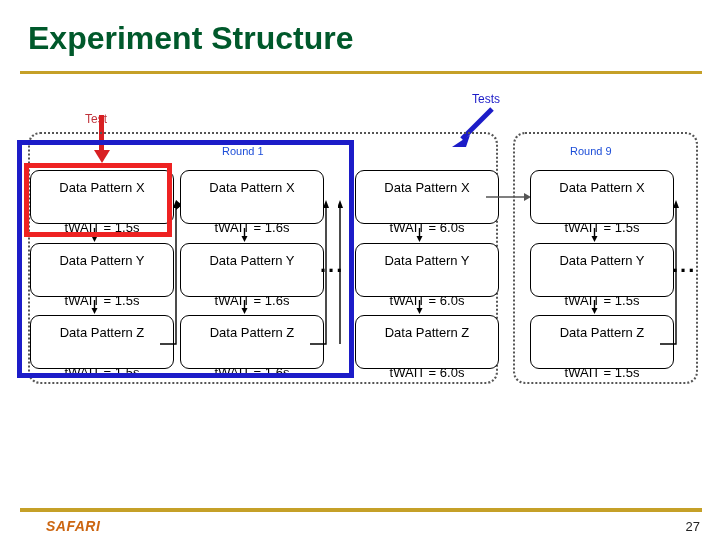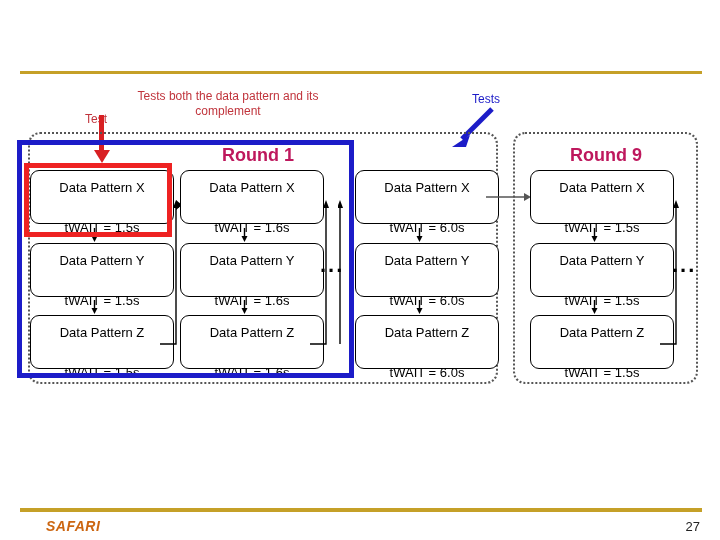--- a/index.html
+++ b/index.html
@@ -129,23 +129,23 @@
     left: 24px;
     top: 163px;
     width: 148px;
     height: 74px;
     border: 5px solid #ee2222;
     box-sizing: border-box;
   }
 
   .round-label {
     position: absolute;
-    font-size: 18px;
-    font-weight: bold;
-    color: #be185d;
+    font-size: 11px;
+    font-weight: normal;
+    color: #1d4ed8;
     white-space: nowrap;
   }
   #round1-label { left: 222px; top: 145px; }
   #round2-label { left: 570px; top: 145px; }
   .tbox {
     position: absolute;
     width: 144px;
     height: 54px;
     border: 1.6px solid #000000;
     border-radius: 9px;
@@ -214,24 +214,24 @@
     top: 519px;
     font-size: 13px;
     color: #222222;
   }
 </style>
 </head>
 <body>
 
 <div id="slide">
 
+  <div id="title">Experiment Structure</div>
   <div id="title-rule"></div>
 
   <div class="annot" id="annot-test">Test</div>
-  <div class="annot" id="annot-tests-both">Tests both the data pattern and its complement</div>
   <div id="annot-round">Tests</div>
 
   <div id="red-arrow-shaft"></div>
   <div id="red-arrow-head"></div>
 
   <svg id="blue-arrow" viewBox="0 0 60 50">
     <line x1="52" y1="4" x2="22" y2="34" stroke="#1c1cc8" stroke-width="5"></line>
     <polygon points="12,42 30,30 26,42" fill="#1c1cc8"></polygon>
   </svg>
 

